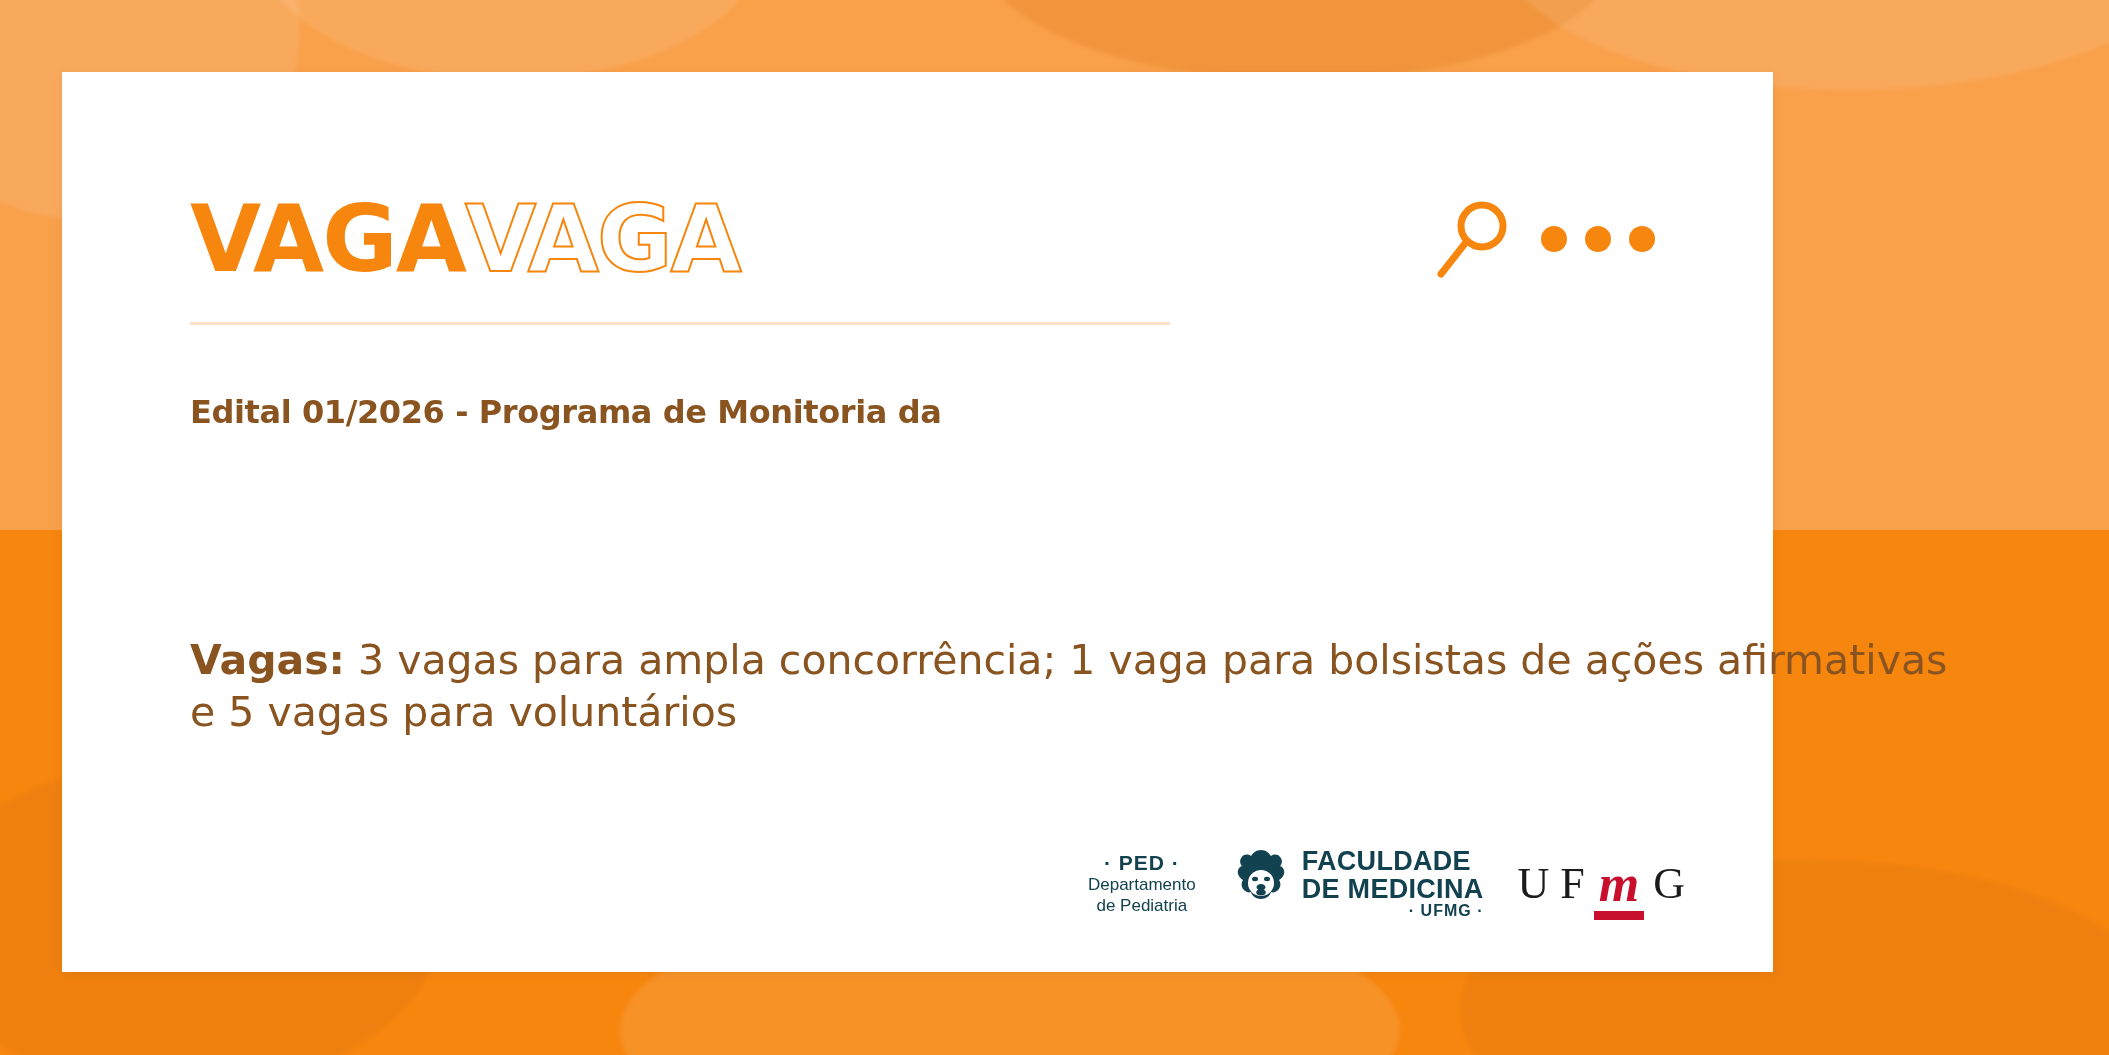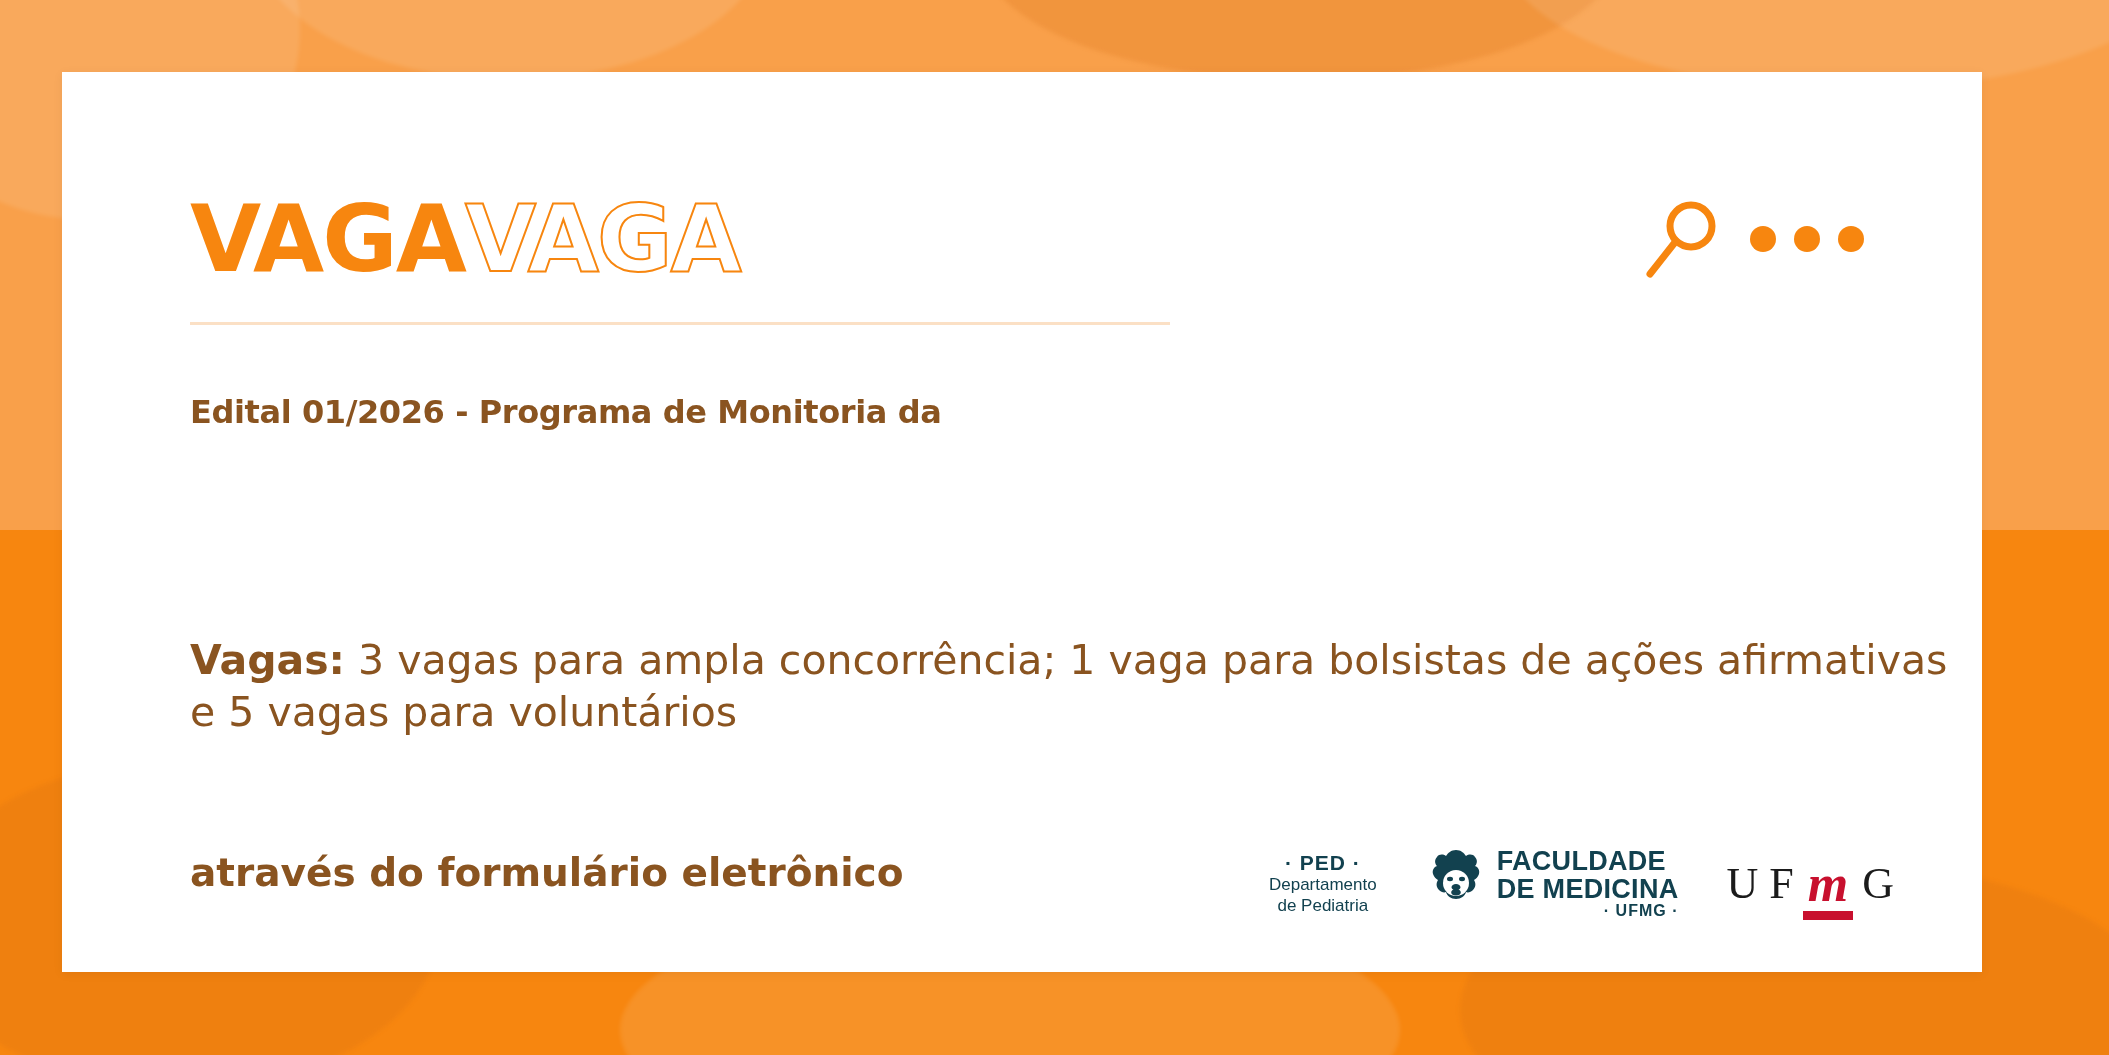--- a/index.html
+++ b/index.html
@@ -26,21 +26,21 @@
     background:rgba(255,255,255,0.10);
     border-radius:50%;
     filter:blur(2px);
   }
   .blob.d { background:rgba(216,110,20,0.22); }
 
   
   .card {
     position:absolute;
     left:62px; top:72px;
-    width:1920px; height:900px;
+    width:1711px; height:900px;
     background:#ffffff;
     box-shadow:0 2px 10px rgba(0,0,0,0.06);
   }
 
   .card-inner { position:relative; width:100%; height:100%; }
 
   
   .wordmark {
     position:absolute; left:128px; top:122px;
     display:flex; align-items:baseline;
@@ -102,21 +102,21 @@
     font-family:"DejaVu Sans", sans-serif;
     font-weight:bold;
     font-size:39px;
     line-height:1.35;
     color:#8a5420;
   }
 
   
   .footer-logos {
     position:absolute; right:88px; bottom:52px;
-    display:flex; align-items:center; gap:48px;
+    display:flex; align-items:center; gap:34px;
   }
 
   
   .ped {
     text-align:center; color:#12414f;
     font-family:"Liberation Sans", sans-serif;
     line-height:1.22;
   }
   .ped-top { font-size:21px; font-weight:bold; letter-spacing:1px; }
   .ped-sub1, .ped-sub2 { font-size:17px; }
@@ -191,21 +191,20 @@
 
     <div class="headline">
       <div>Edital 01/2026 - Programa de Monitoria da</div>
     </div>
 
     <div class="vagas">
       <b>Vagas:</b><span> 3 vagas para ampla concorrência; 1 vaga para bolsistas de ações afirmativas e 5 vagas para voluntários</span>
     </div>
 
     <div class="inscricoes">
-      <div>através do formulário eletrônico</div>
     </div>
 
     <div class="footer-logos">
 
       <div class="ped">
         <div class="ped-top">· PED ·</div>
         <div class="ped-sub1">Departamento</div>
         <div class="ped-sub2">de Pediatria</div>
       </div>
 

